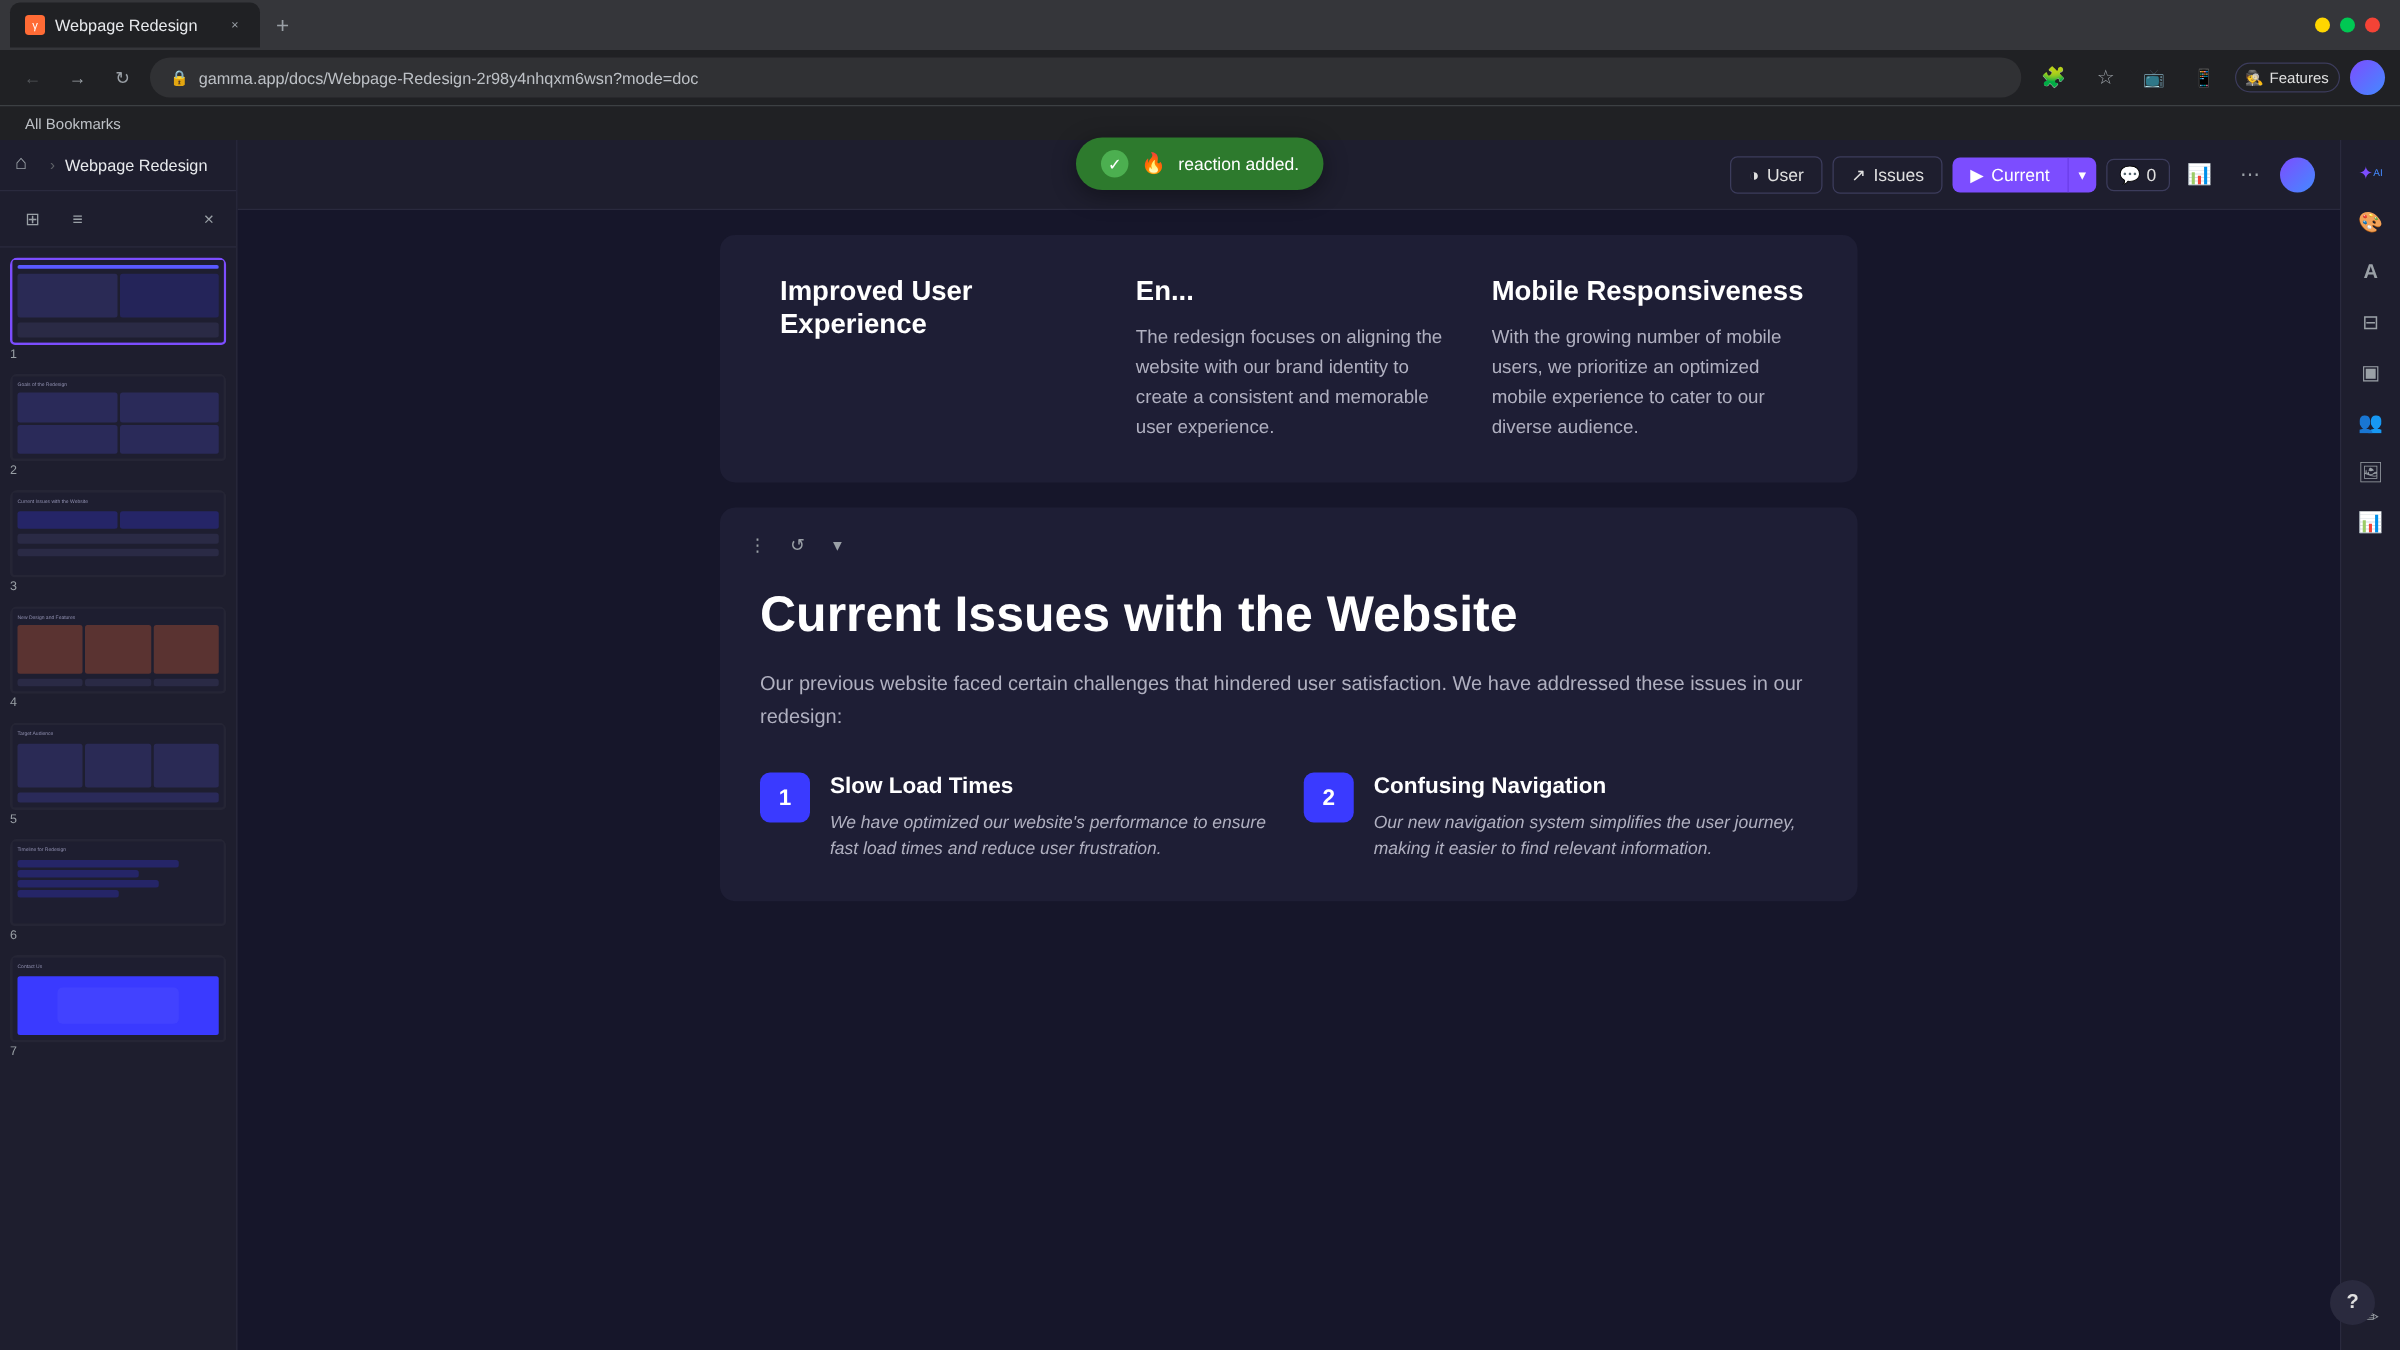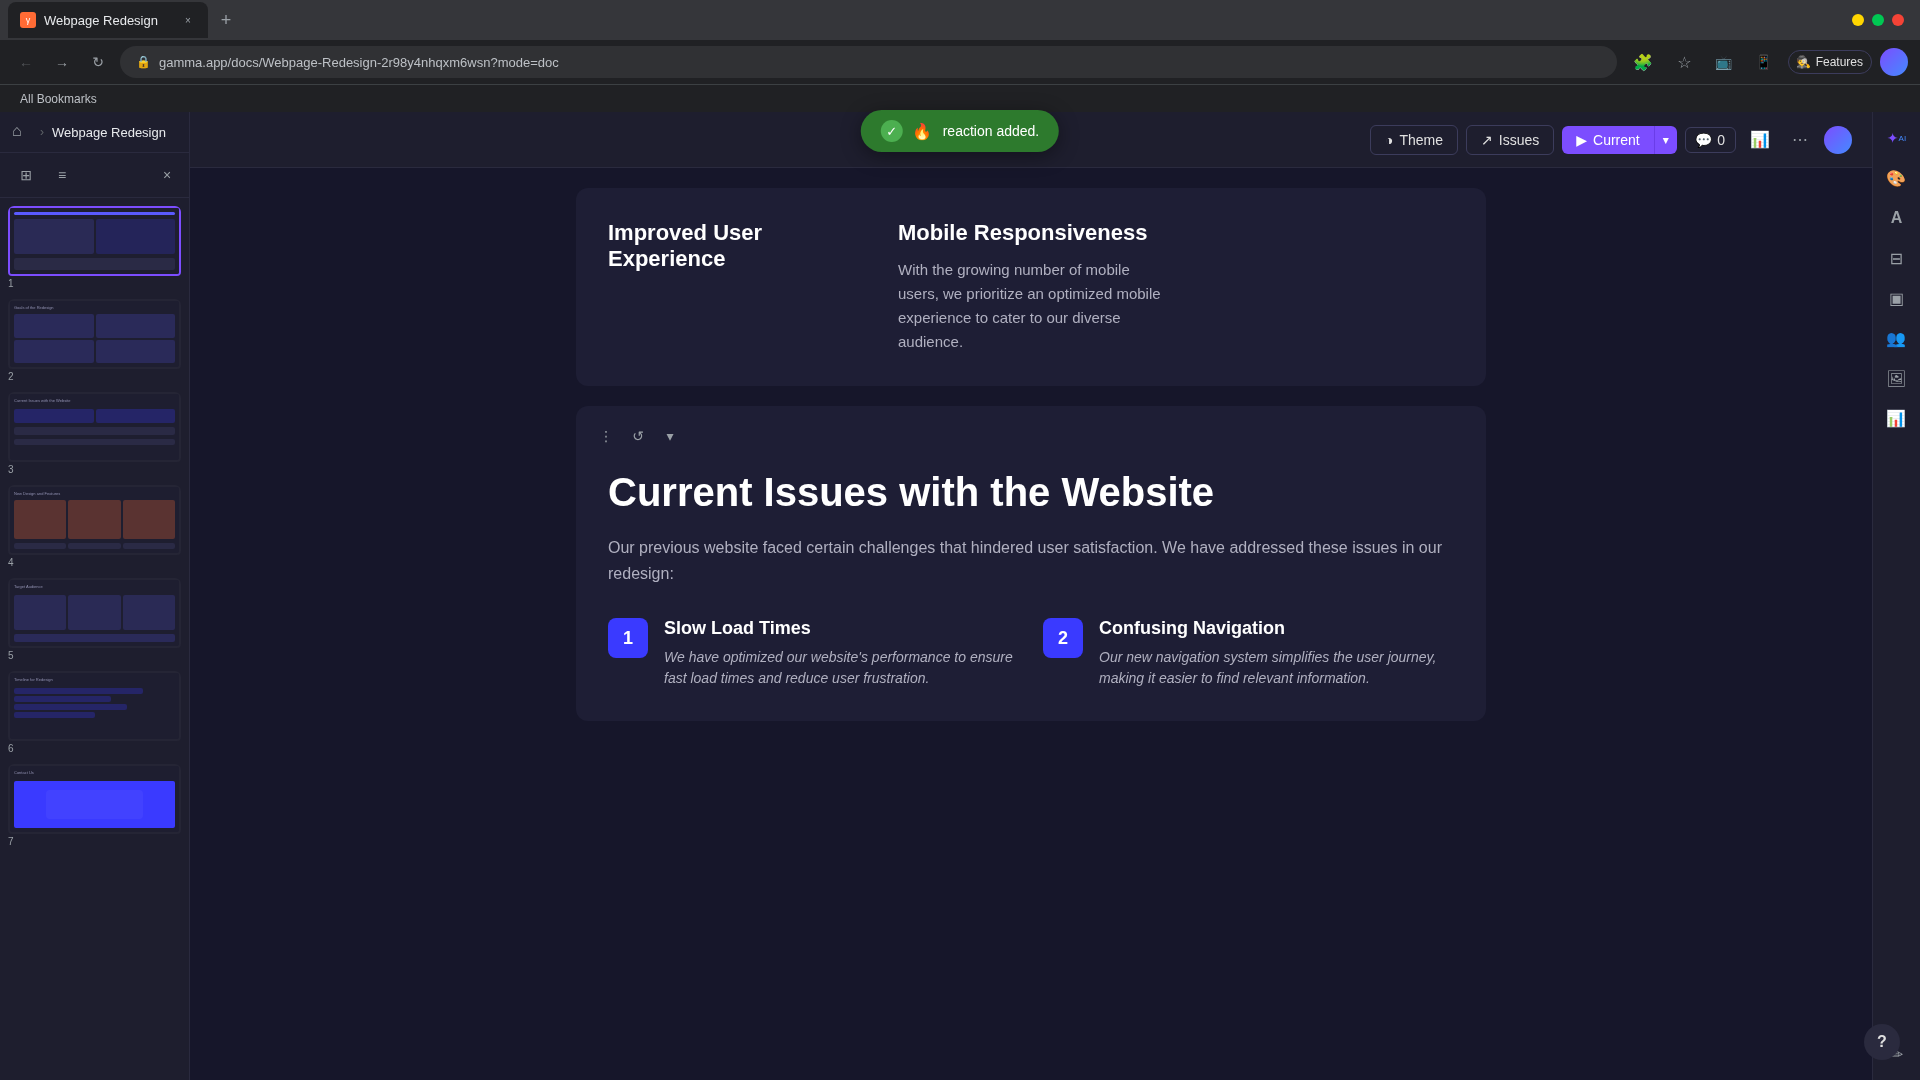--- a/index.html
+++ b/index.html
@@ -273,20 +273,21 @@
     .card {
       background: #1e1e35;
       border-radius: 12px;
       padding: 32px;
       margin-bottom: 20px;
     }
     .card-inner-grid {
       display: grid;
       grid-template-columns: 1fr 1fr 1fr;
       gap: 24px;
+      margin-left: 16px;
     }
     .card-section h3 {
       font-size: 22px;
       font-weight: 700;
       color: #ffffff;
       margin-bottom: 12px;
     }
     .card-section p {
       font-size: 15px;
       color: #b0b0c0;
@@ -656,21 +657,21 @@
       </div>
     </div>
   </div>
 
   <div style="display:flex;flex-direction:column;flex:1;overflow:hidden;">
 
     <div class="top-toolbar">
       <div class="toolbar-spacer"></div>
       <div class="toolbar-btn outline">
         <span>◑</span>
-        <span>Theme</span>
+        <span>User</span>
       </div>
       <div class="toolbar-btn outline">
         <span>↗</span>
         <span>Issues</span>
       </div>
       <div class="present-btn-group">
         <div class="present-main">
           <span>▶</span>
           <span>Current</span>
         </div>
@@ -685,20 +686,24 @@
       <div class="profile-avatar"></div>
     </div>
 
     <div class="main-content">
       <div class="doc-content">
 
         <div class="card">
           <div class="card-inner-grid">
             <div class="card-section">
               <h3>Improved User Experience</h3>
+            </div>
+            <div class="card-section">
+              <h3 style="font-size:22px;">En...</h3>
+              <p>The redesign focuses on aligning the website with our brand identity to create a consistent and memorable user experience.</p>
             </div>
             <div class="card-section">
               <h3>Mobile Responsiveness</h3>
               <p>With the growing number of mobile users, we prioritize an optimized mobile experience to cater to our diverse audience.</p>
             </div>
           </div>
         </div>
 
         <div class="issue-card">
           <div class="card-toolbar">

